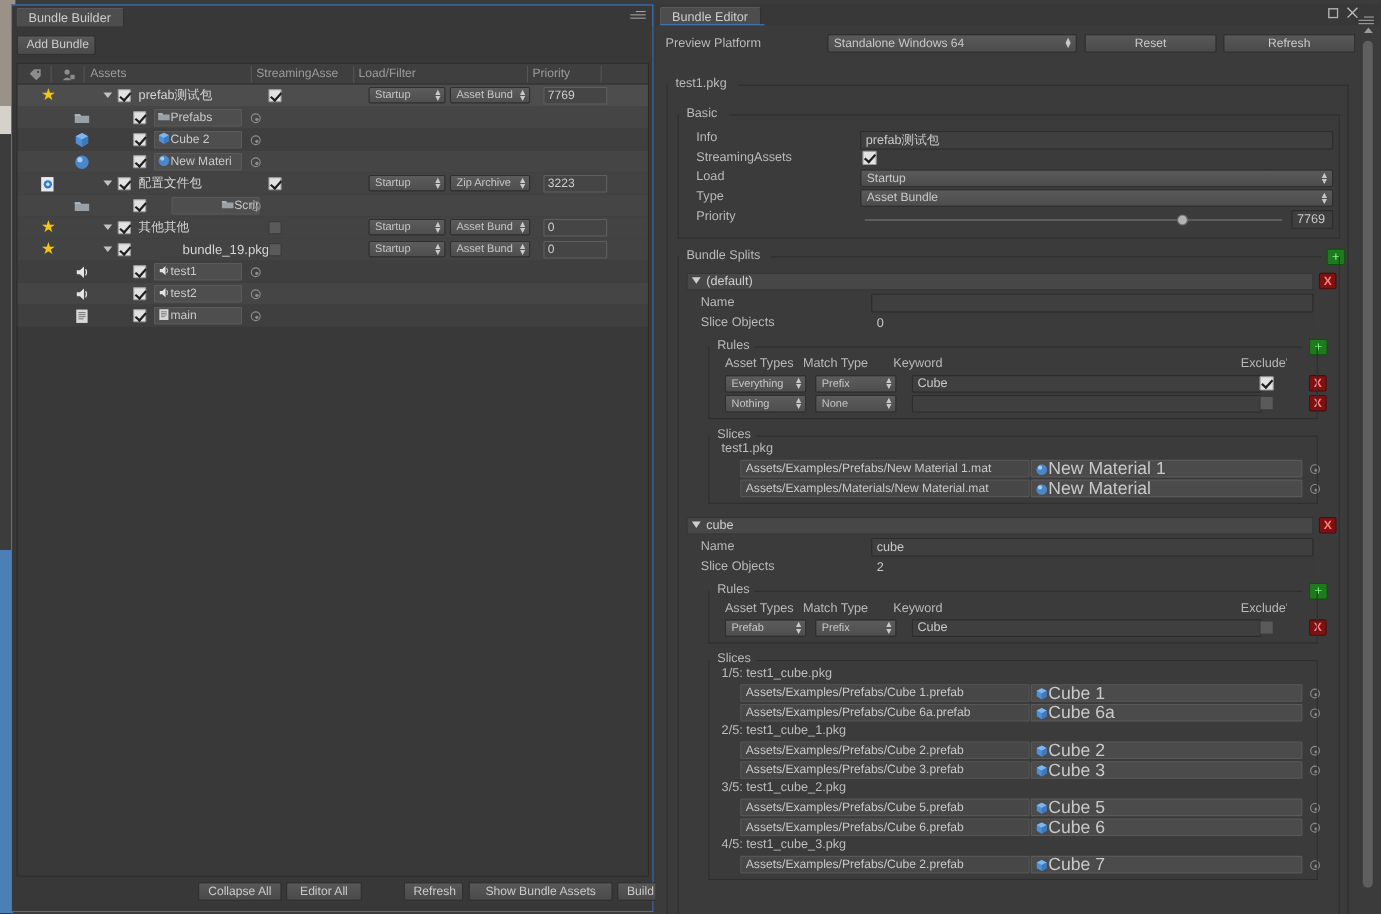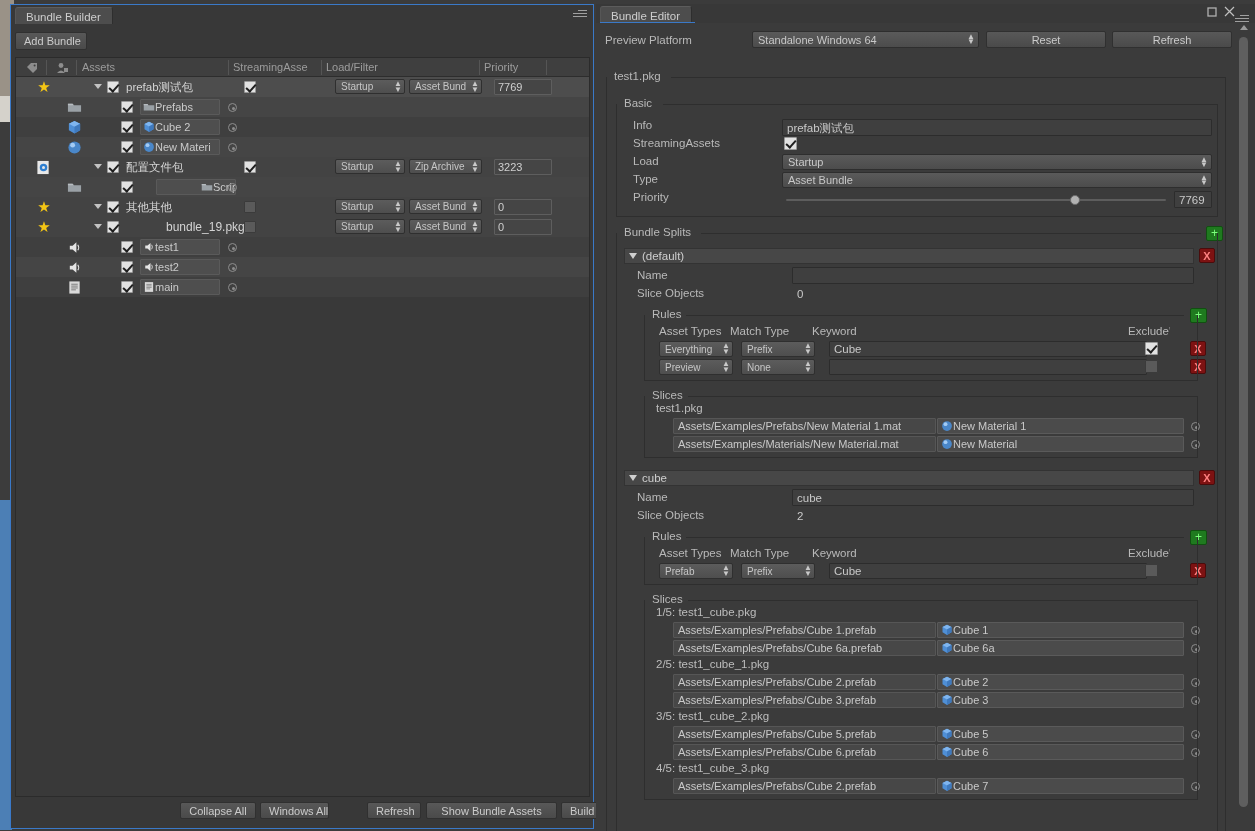--- a/index.html
+++ b/index.html
@@ -164,21 +164,21 @@
      background:#b2b2b2; border:1px solid #6a6a6a;}
 
   .pathfield {
     position:absolute; height:16px; line-height:15px;
     background:#474747; border:1px solid #565656; border-radius:1px;
     color:#c9c9c9; font-size:11px; padding-left:4px; overflow:hidden; white-space:nowrap;
   }
   .objref {
     position:absolute; height:16px; line-height:15px;
     background:#4b4b4b; border:1px solid #5a5a5a; border-radius:1px;
-    color:#c9c9c9; font-size:11px; padding-left:3px; overflow:hidden; white-space:nowrap;
+    color:#c9c9c9; font-size:16px; padding-left:3px; overflow:hidden; white-space:nowrap;
   }
   .slice-label { position:absolute; font-size:11.5px; color:#bdbdbd; }
 
   
   .vscroll { position:absolute; width:13px; background:#3b3b3b; }
   .vscroll .thumb { position:absolute; left:2px; width:9px; background:#5f5f5f; border-radius:5px; }
   .vscroll .arrow-up { position:absolute; left:3px; top:2px; width:0;height:0;
      border-left:4px solid transparent;border-right:4px solid transparent;border-bottom:5px solid #9a9a9a;}
 </style>
 </head>
@@ -367,21 +367,21 @@
                   </g>
                 </svg><span>main</span></div>
               <div class="objdot" style="left:212px;"></div>
             </div>
           </div>
       </div>
 
       <div class="bb-footer">
         <div class="btn" style="position:absolute; left:0px; top:0; width:48px;margin-top:32px;">Delete</div>
         <div class="btn" style="position:absolute; left:165px; top:0; width:76px;">Collapse All</div>
-        <div class="btn" style="position:absolute; left:245px; top:0; width:69px;">Windows All</div>
+        <div class="btn" style="position:absolute; left:245px; top:0; width:69px;">Editor All</div>
         <div class="btn" style="position:absolute; left:352px; top:0; width:54px;">Refresh</div>
         <div class="btn" style="position:absolute; left:411px; top:0; width:131px;">Show Bundle Assets</div>
         <div class="btn" style="position:absolute; left:546px; top:0; width:38px;">Build</div>
       </div>
 
     </div>
   </div>
 
   <div id="bundle-editor" class="win">
 
@@ -466,21 +466,21 @@
           <div class="btn-green" style="left:594px; top:285px;">+</div>
           <div class="lbl" style="position:absolute; left:63px; top:302px;">Asset Types</div>
           <div class="lbl" style="position:absolute; left:134px; top:302px;">Match Type</div>
           <div class="lbl" style="position:absolute; left:216px; top:302px;">Keyword</div>
           <div class="lbl" style="position:absolute; left:532px; top:302px; width:42px; overflow:hidden; white-space:nowrap;">Exclude'</div>
           <div class="popup" style="left:63px; top:318px; width:74px; height:16px; line-height:15px;"><span>Everything</span><span class="arrows">▲<br>▼</span></div>
           <div class="popup" style="left:145px; top:318px; width:74px; height:16px; line-height:15px;"><span>Prefix</span><span class="arrows">▲<br>▼</span></div>
           <div class="textfield" style="position:absolute; left:233px; top:318px; width:318px; height:16px; line-height:15px;">Cube</div>
           <div class="cbx on" style="left:549px; top:319px; width:13px; height:13px;"></div>
           <div class="btn-red" style="left:594px; top:318px;">X</div>
-          <div class="popup" style="left:63px; top:336px; width:74px; height:16px; line-height:15px;"><span>Preview</span><span class="arrows">▲<br>▼</span></div>
+          <div class="popup" style="left:63px; top:336px; width:74px; height:16px; line-height:15px;"><span>Nothing</span><span class="arrows">▲<br>▼</span></div>
           <div class="popup" style="left:145px; top:336px; width:74px; height:16px; line-height:15px;"><span>None</span><span class="arrows">▲<br>▼</span></div>
           <div class="textfield" style="position:absolute; left:233px; top:336px; width:318px; height:16px; line-height:15px;"></div>
           <div class="cbx off" style="left:549px; top:337px; width:13px; height:13px;"></div>
           <div class="btn-red" style="left:594px; top:336px;">X</div>
           <div class="group" style="left:48px; top:292px; width:554px; height:66px;"></div>
           <div class="group-title" style="left:52px; top:366px;">Slices</div>
           <div class="group-line" style="left:92px; top:373px; width:510px;"></div>
           <div class="slice-label" style="left:60px; top:379px;">test1.pkg</div>
           <div class="pathfield" style="left:77px; top:395px; width:263px;">Assets/Examples/Prefabs/New Material 1.mat</div>
           <div class="objref" style="left:341px; top:395px; width:247px;"><svg width="12" height="12" viewBox="0 0 16 16" style="vertical-align:-2px">

